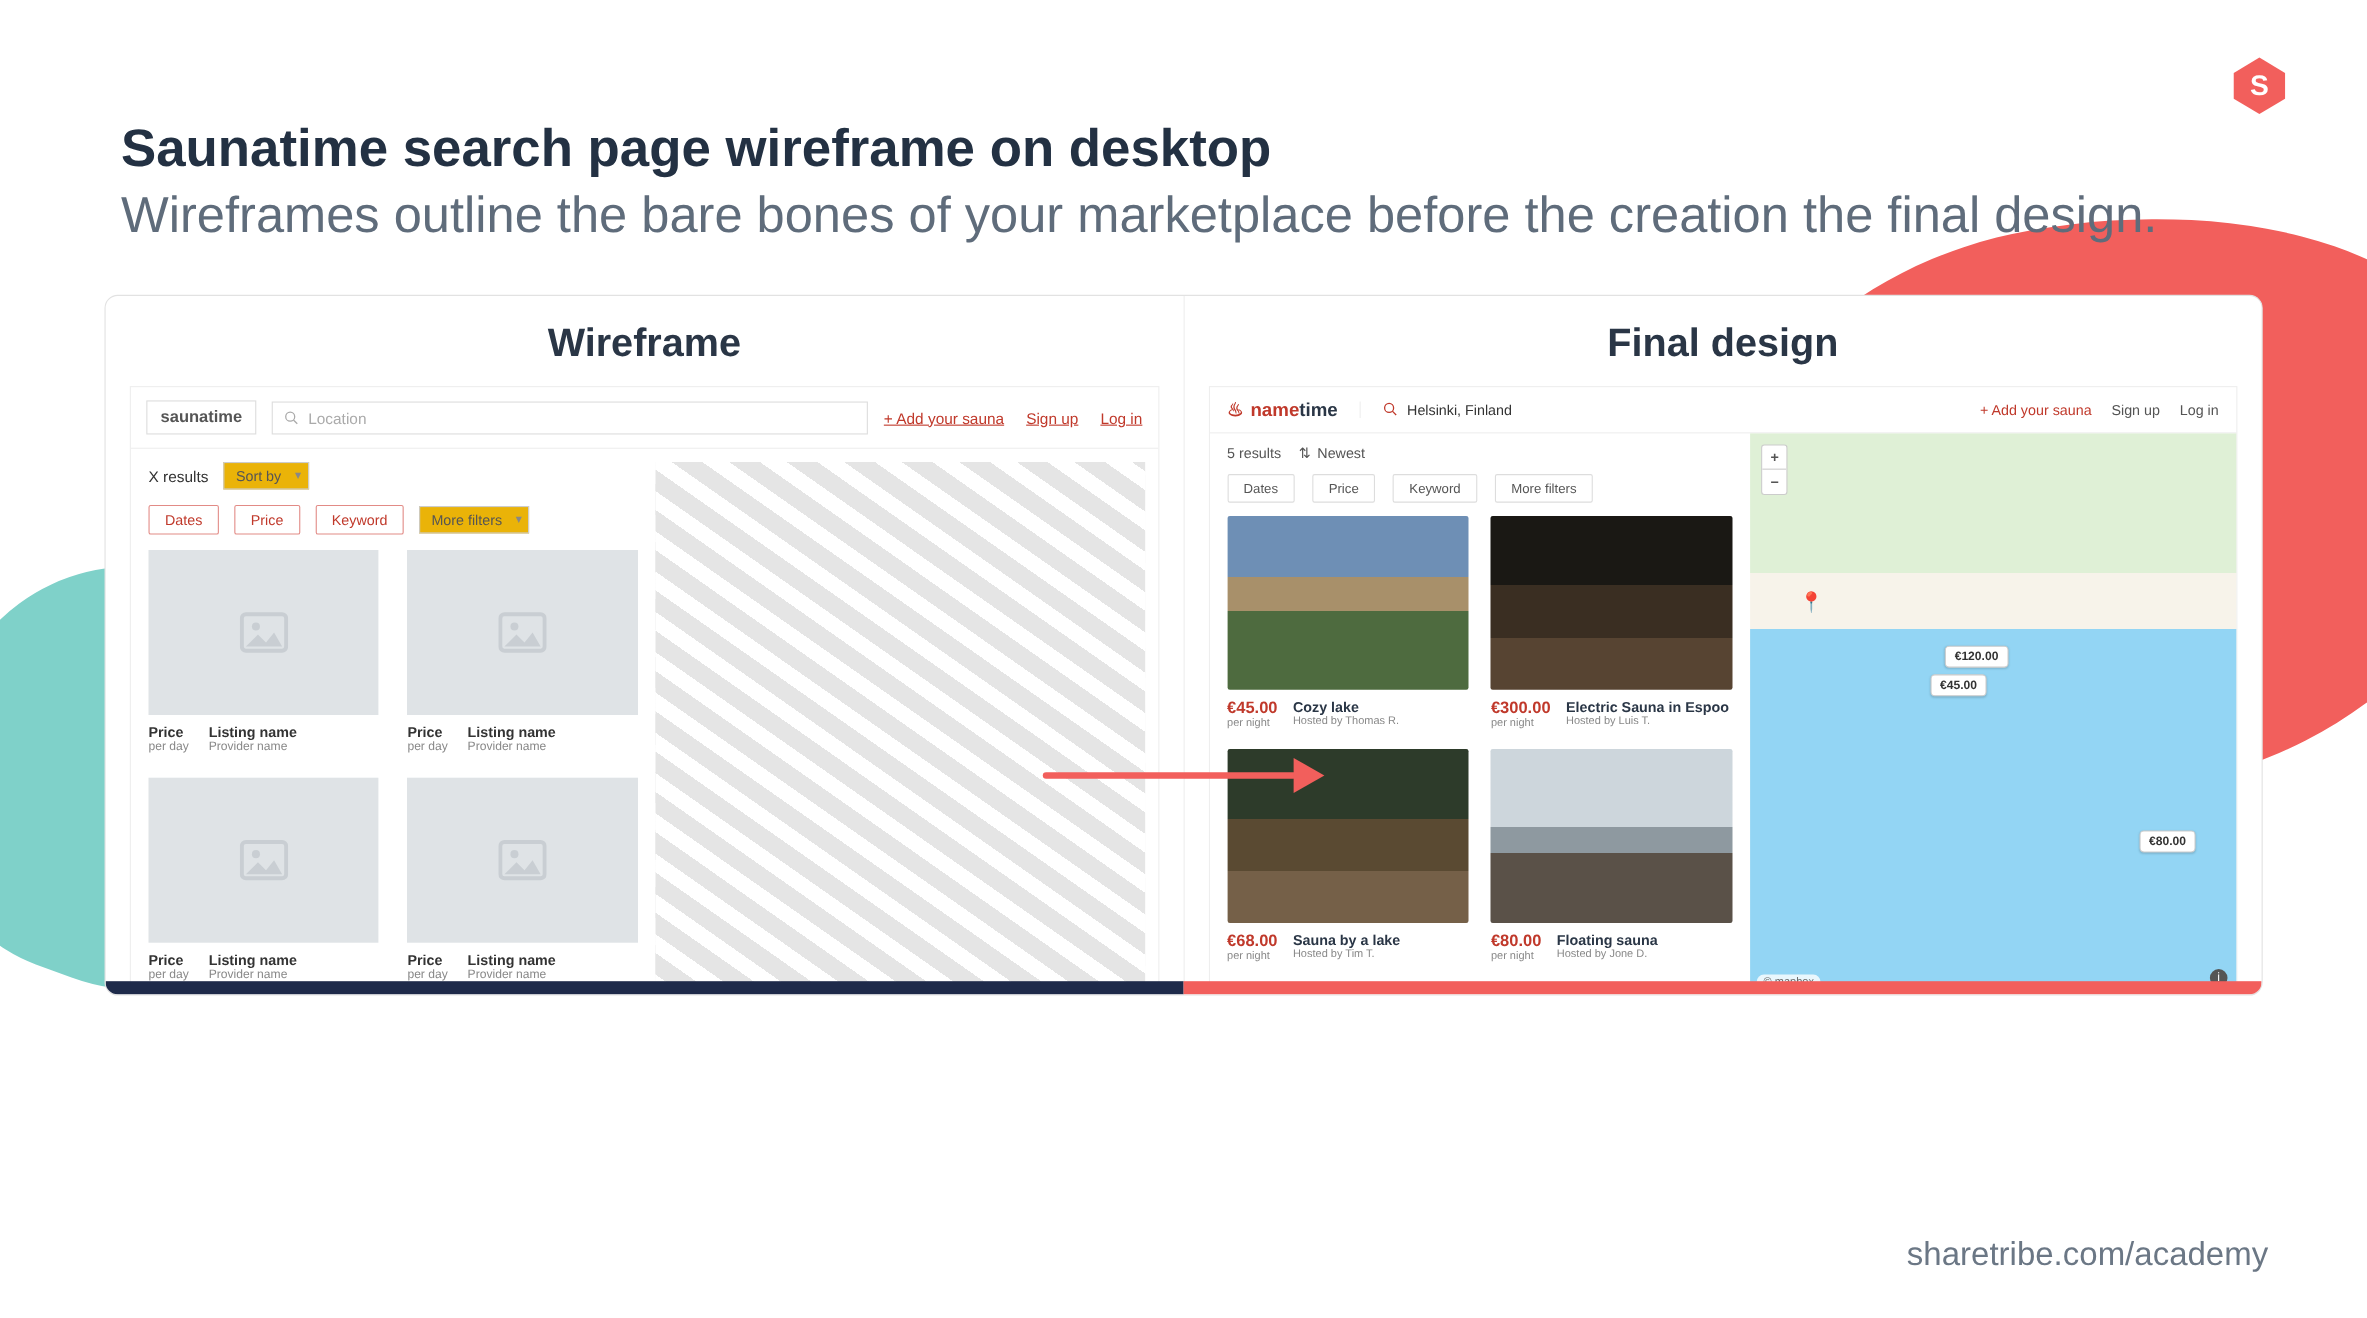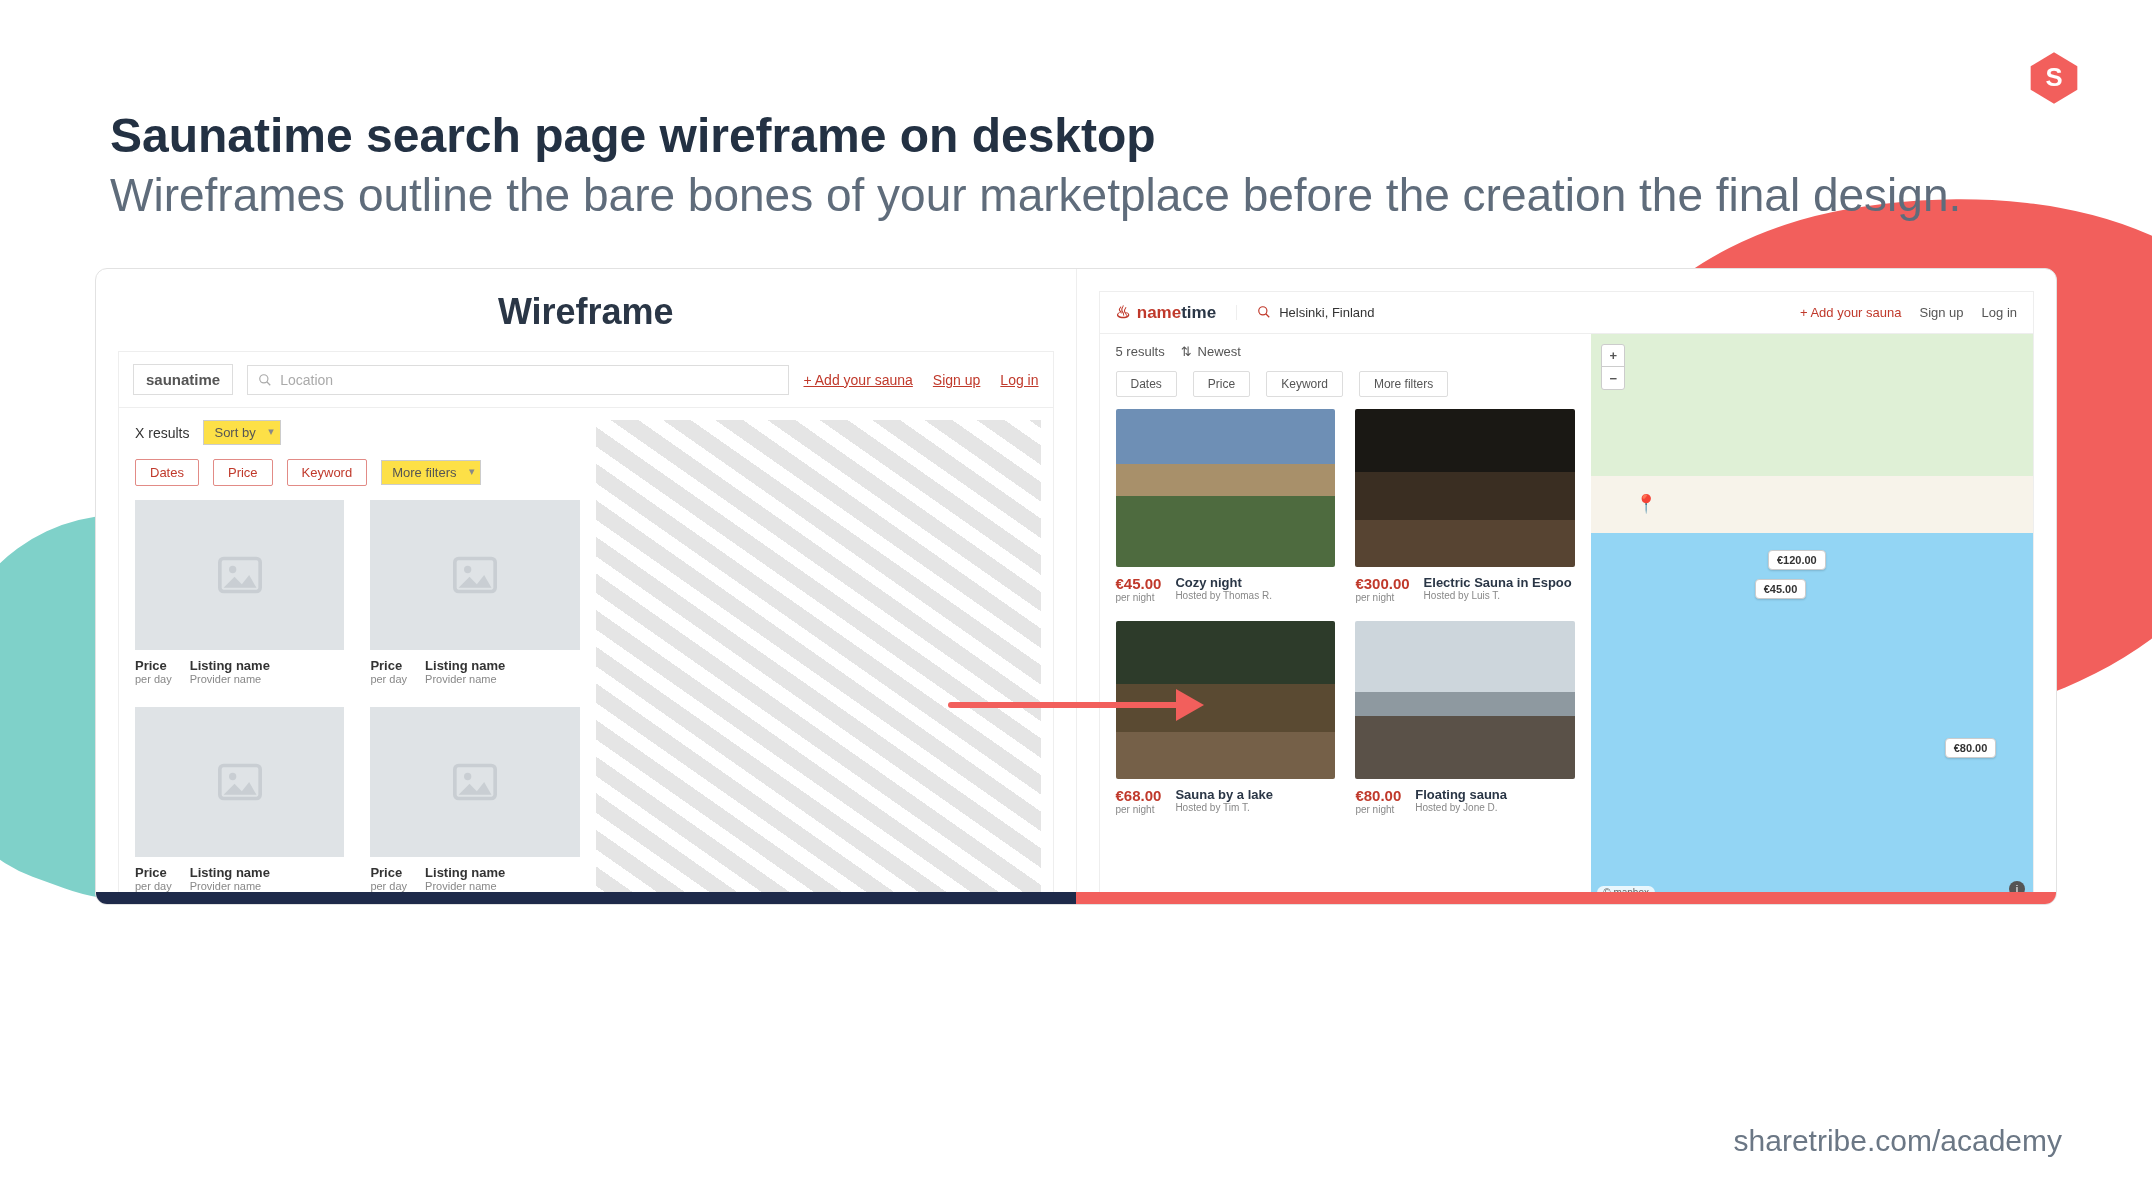--- a/index.html
+++ b/index.html
@@ -32,21 +32,21 @@
 
   .wf-body { display:flex; flex:1; min-height:0; }
   .wf-left { flex:1; padding:12px 16px 0 16px; display:flex; flex-direction:column; }
   .wf-map { flex:1; margin:12px 12px 0 0; background:#eee; background-image:
     repeating-linear-gradient(35deg, #ffffff 0 14px, #e5e5e5 14px 30px),
     repeating-linear-gradient(-55deg, rgba(255,255,255,0.9) 0 14px, rgba(229,229,229,0.9) 14px 30px);
   }
 
   .wf-row { display:flex; align-items:center; gap:14px; margin-bottom:14px; }
   .wf-results { font-size:14px; color:#333; }
-  .wf-select { border:1px solid #ccc; padding:4px 24px 4px 10px; font-size:13px; color:#555; position:relative; background:#fde047; }
+  .wf-select { border:1px solid #ccc; padding:4px 24px 4px 10px; font-size:13px; color:#555; position:relative; background:#eab308; }
   .wf-select::after { content:"▾"; position:absolute; right:6px; color:#888; font-size:11px; }
 
   .wf-chip { border:1.5px solid #e28b86; color:#c0392b; padding:5px 14px; font-size:13px; border-radius:2px; }
 
   .wf-grid { display:grid; grid-template-columns:1fr 1fr; gap:22px 26px; }
   .wf-card .wf-img { height:150px; background:#dfe3e6; display:flex; align-items:center; justify-content:center; }
   .wf-img svg { opacity:0.5; }
   .wf-card .wf-meta { display:flex; gap:18px; padding-top:8px; font-size:13px; }
   .wf-meta .col1 { color:#333; font-weight:700; }
   .wf-meta .col1 span, .wf-meta .col2 span { display:block; font-weight:400; color:#888; font-size:11px; }
@@ -226,20 +226,21 @@
                 </div>
             </div>
           </div>
         </div>
         <div class="wf-map"></div>
       </div>
     </div>
   </div>
 
   <div class="panel">
+    <div class="panel-title">Final design</div>
 
     <div class="fd">
       <div class="fd-topbar">
         <div class="fd-logo">
           <span style="color:#c0392b;">♨</span>
           <span><span class="s1">name</span><span class="s2">time</span></span>
         </div>
         <div class="fd-search">
           <svg class="icon-mag" viewBox="0 0 24 24" fill="none" stroke="#c0392b" stroke-width="2">
               <circle cx="10" cy="10" r="7"></circle>
@@ -272,21 +273,21 @@
 
           <div class="fd-grid">
             <div class="fd-card">
               <div class="fd-photo photo1"></div>
               <div class="fd-meta">
                   <div class="fd-price">
                     <div>€45.00</div>
                     <span>per night</span>
                   </div>
                   <div class="fd-title">
-                    <div>Cozy night</div>
+                    <div>Cozy lake</div>
                     <span>Hosted by Thomas R.</span>
                   </div>
                 </div>
             </div>
             <div class="fd-card">
               <div class="fd-photo photo2"></div>
               <div class="fd-meta">
                   <div class="fd-price">
                     <div>€300.00</div>
                     <span>per night</span>

